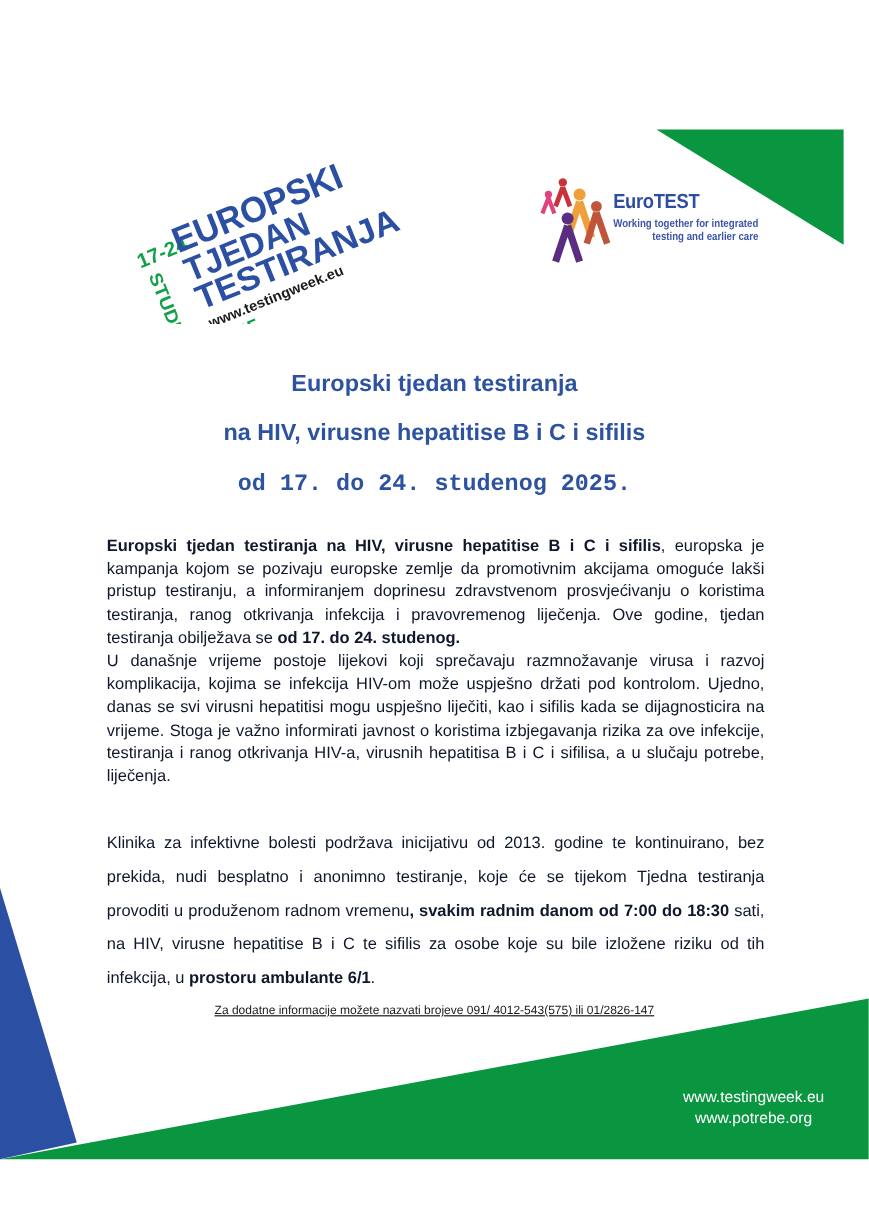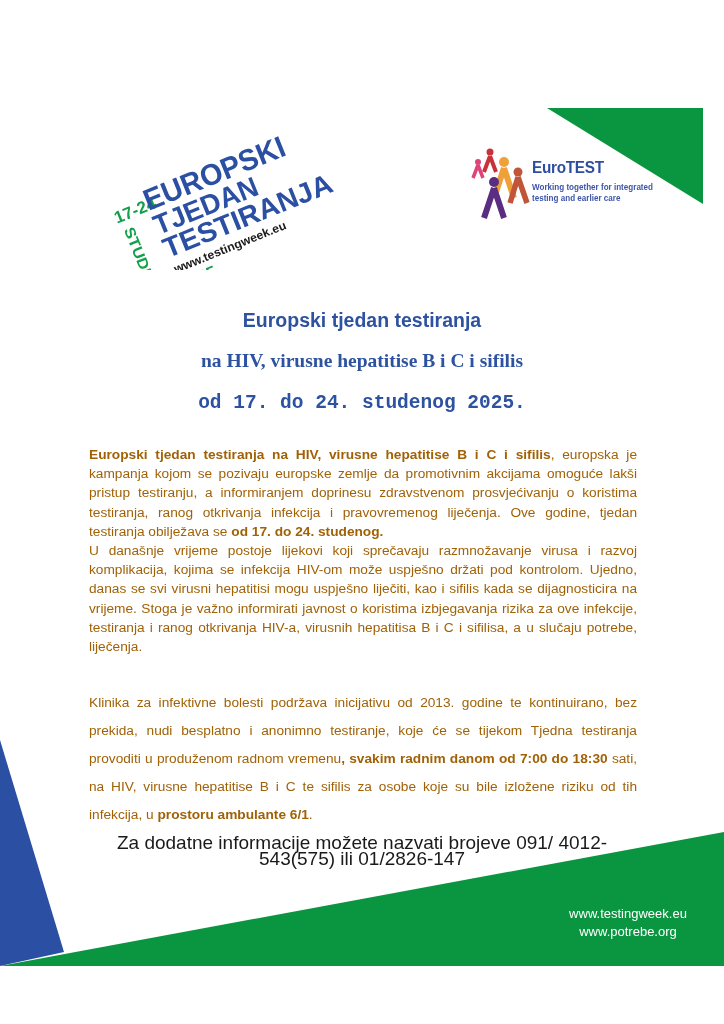--- a/index.html
+++ b/index.html
@@ -1,25 +1,25 @@
 <!DOCTYPE html>
 <html><head>
 <meta charset="utf-8">
 <style>
   html, body { margin:0; padding:0; background:#ffffff; }
   body { width:724px; height:1024px; position:relative; overflow:hidden; font-family:"Liberation Sans", sans-serif; color:#1a1a1a; }
   .shapes { position:absolute; left:0; top:0; width:724px; height:1024px; }
   .logo-left { position:absolute; left:108px; top:100px; width:230px; height:170px; }
-  .logo-right { position:absolute; left:470px; top:148px; width:210px; height:72px; }
+  .logo-right { position:absolute; left:449px; top:148px; width:210px; height:72px;text-align:right; }
   .eurotest-title { position:absolute; left:62px; top:10px; font-family:"Liberation Sans", sans-serif; font-weight:bold; font-size:17px; color:#2e4da1; letter-spacing:-0.3px; transform:scaleX(0.9); transform-origin:left; }
   .eurotest-tag { position:absolute; left:62px; top:33px; font-size:9.5px; line-height:11px; color:#3d55a8; font-weight:bold; transform:scaleX(0.85); transform-origin:left; white-space:nowrap; }
   .title { position:absolute; left:0; width:724px; text-align:center; color:#2d52a0; font-weight:bold; font-size:19.5px; }
-  .body { position:absolute; left:89px; width:548px; font-size:13.7px; line-height:19.2px; text-align:justify; color:#a16207; }
+  .body { position:absolute; left:89px; width:548px; font-size:13.7px; line-height:19.2px; text-align:justify; color:#0f172a; }
   .body b { font-weight:bold; }
-  .contact { position:absolute; left:80px; width:564px; text-align:center; font-size:19px; line-height:16px; color:#1a1a1a; }
+  .contact { position:absolute; left:80px; width:564px; text-align:center; font-size:10px; line-height:16px; color:#1a1a1a;text-decoration:underline; }
   .urls { position:absolute; left:548px; width:160px; text-align:center; top:905px; font-size:13px; line-height:18px; color:#ffffff; }
 </style>
 </head>
 <body>
 
 <svg class="shapes" viewBox="0 0 724 1024" xmlns="http://www.w3.org/2000/svg">
   <polygon points="547,108 703,108 703,204" fill="#0a9641"></polygon>
   <polygon points="0,740 0,966 64,952" fill="#2b4fa2"></polygon>
   <polygon points="0,966 724,832 724,966" fill="#0a9641"></polygon>
 </svg>
@@ -52,21 +52,21 @@
     <path d="M24 40 L14 70 M24 40 L34 70" stroke="#5b2d82" stroke-width="6" fill="none"></path>
   </svg>
   <div class="eurotest-title">EuroTEST</div>
   <div class="eurotest-tag">
     <div>Working together for integrated</div>
     <div>testing and earlier care</div>
   </div>
 </div>
 
 <div class="title" style="top:309px;">Europski tjedan testiranja</div>
-<div class="title" style="top:350px;font-family:Liberation Serif, serif;">na HIV, virusne hepatitise B i C i sifilis</div>
+<div class="title" style="top:350px;">na HIV, virusne hepatitise B i C i sifilis</div>
 <div class="title" style="top:392px;font-family:Liberation Mono, monospace;">od 17. do 24. studenog 2025.</div>
 
 <div class="body" style="top:445px;">
   <b>Europski tjedan testiranja na HIV, virusne hepatitise B i C i sifilis</b><span>, europska je kampanja kojom se pozivaju europske zemlje da promotivnim akcijama omoguće lakši pristup testiranju, a informiranjem doprinesu zdravstvenom prosvjećivanju o koristima testiranja, ranog otkrivanja infekcija i pravovremenog liječenja. Ove godine, tjedan testiranja obilježava se </span><b>od 17. do 24. studenog.</b><br>
   <span>U današnje vrijeme postoje lijekovi koji sprečavaju razmnožavanje virusa i razvoj komplikacija, kojima se infekcija HIV-om može uspješno držati pod kontrolom. Ujedno, danas se svi virusni hepatitisi mogu uspješno liječiti, kao i sifilis kada se dijagnosticira na vrijeme. Stoga je važno informirati javnost o koristima izbjegavanja rizika za ove infekcije, testiranja i ranog otkrivanja HIV-a, virusnih hepatitisa B i C i sifilisa, a u slučaju potrebe, liječenja.</span>
 </div>
 
 <div class="body" style="top:689px; line-height:28px;">
   <span>Klinika za infektivne bolesti podržava inicijativu od 2013. godine te kontinuirano, bez prekida, nudi besplatno i anonimno testiranje, koje će se tijekom Tjedna testiranja provoditi u produženom radnom vremenu</span><b>, svakim radnim danom od 7:00 do 18:30</b><span> sati, na HIV, virusne hepatitise B i C te sifilis za osobe koje su bile izložene riziku od tih infekcija, u </span><b>prostoru ambulante 6/1</b><span>.</span>
 </div>

